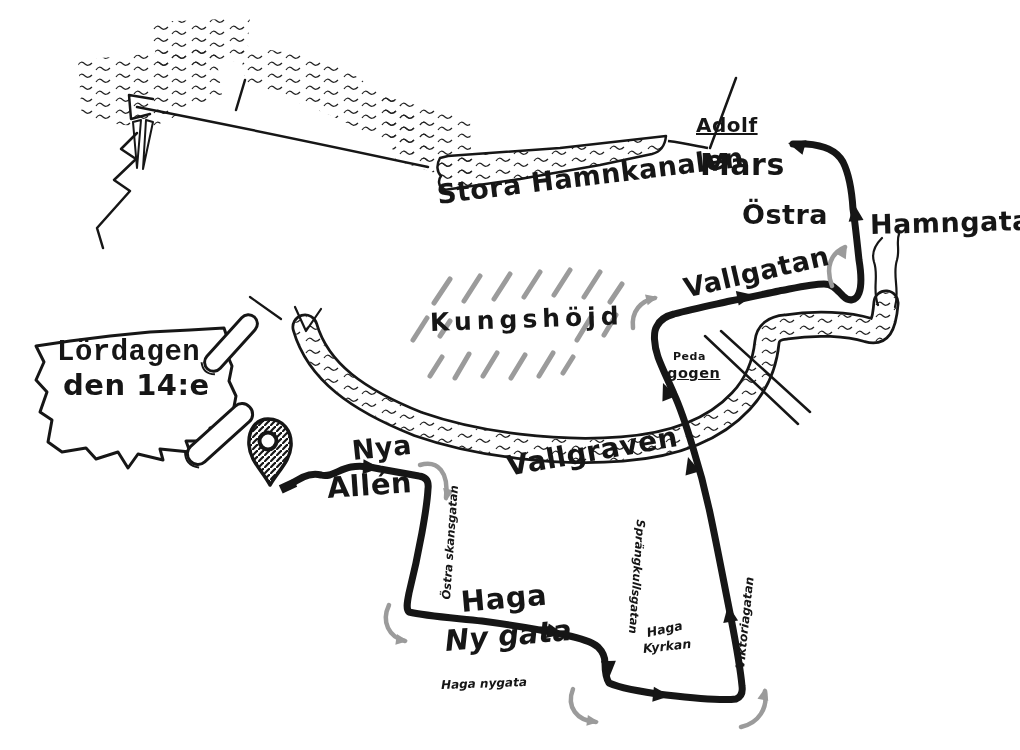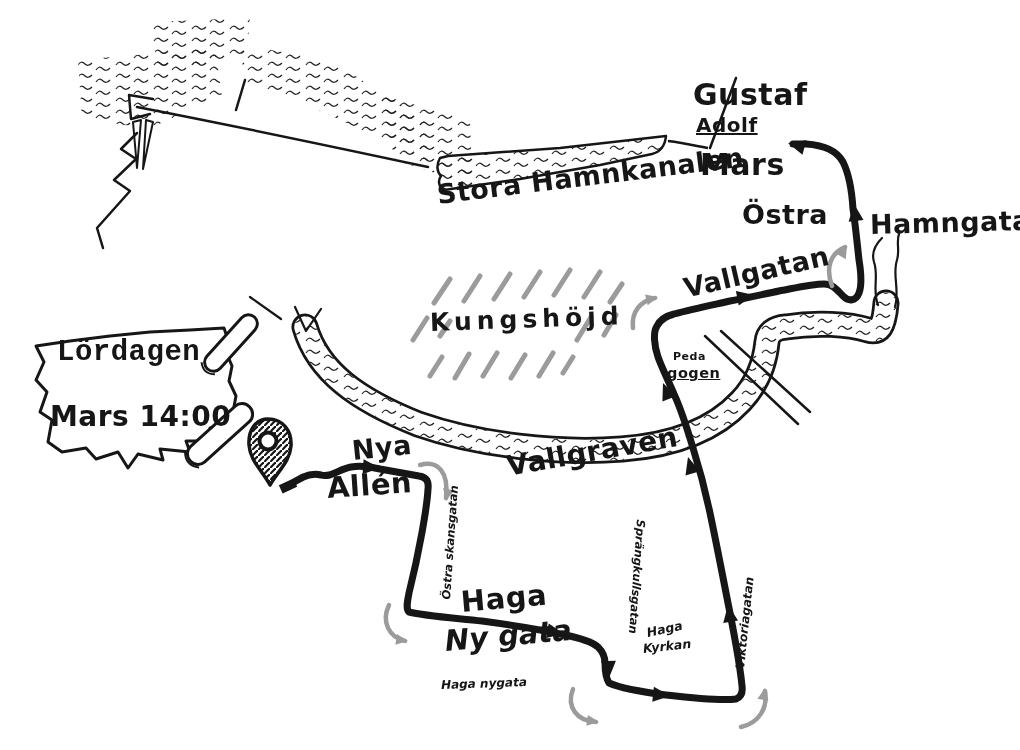--- a/index.html
+++ b/index.html
@@ -127,24 +127,23 @@
     <path d="M741,727 C759,723 768,708 765,691"></path>
     <polygon points="0,0 -12,-5.5 -12,5.5" transform="translate(765,688) rotate(-80)" fill="#9b9b9b" stroke="none"></polygon>
     <path d="M633,328 C631,311 641,301 655,298"></path>
     <polygon points="0,0 -12,-5.5 -12,5.5" transform="translate(658,297) rotate(-14)" fill="#9b9b9b" stroke="none"></polygon>
     <path d="M832,286 C825,267 831,253 845,247"></path>
     <polygon points="0,0 -12,-5.5 -12,5.5" transform="translate(847,246) rotate(-60)" fill="#9b9b9b" stroke="none"></polygon>
   </g>
 </svg>
 
   <div class="lbl" style="left:57px;top:338px;font-size:29px;font-family:Liberation Mono, monospace;">Lördagen</div>
-  <div class="lbl" style="left:50px;top:403px;font-size:28px;">Mars 14:00</div>
+  <div class="lbl" style="left:63px;top:371px;font-size:29px;">den 14:e</div>
 
 
-  <div class="lbl" style="left:693px;top:80px;font-size:30px;">Gustaf</div>
   <div class="lbl" style="left:696px;top:115px;font-size:20px;text-decoration:underline;">Adolf</div>
   <div class="lbl" style="left:700px;top:150px;font-size:30px;">Mars</div>
 
   <div class="lbl" style="left:437px;top:181px;font-size:27px;transform:rotate(-7deg);">Stora Hamnkanalen</div>
 
   <div class="lbl" style="left:742px;top:201px;font-size:27px;">Östra</div>
   <div class="lbl" style="left:870px;top:211px;font-size:27px;transform:rotate(-1.5deg);">Hamngatan</div>
 
   <div class="lbl" style="left:684px;top:275px;font-size:27px;transform:rotate(-13deg);">Vallgatan</div>
 

